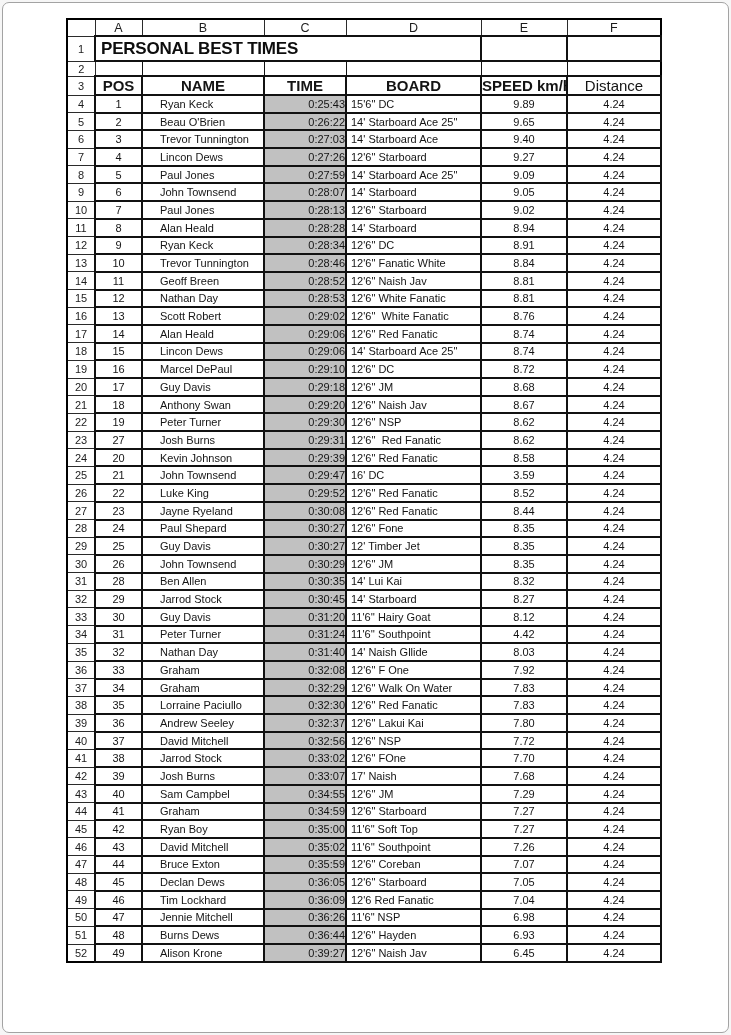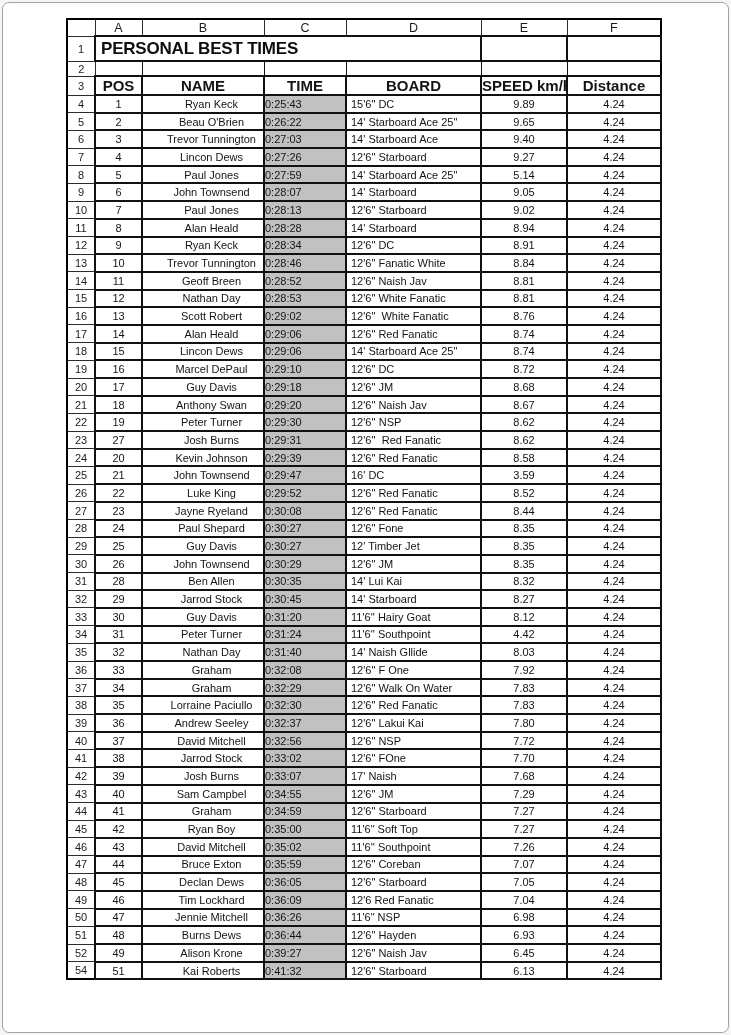--- a/index.html
+++ b/index.html
@@ -29,24 +29,24 @@
   tr.title-row td { height:25px; }
   tr.blank-row td { height:15px; }
   tr.head-row td { height:19px; }
   tr.data-row td { height:17.7px; }
   td.title-cell {
     font-size:17px; font-weight:700; letter-spacing:-0.2px; padding-left:5px;
     text-align:left; color:#0d0d0d;margin-left:43px;
   }
   tr.blank-row td.cell { border-width:1px; }
   tr.head-row td.cell { font-weight:700; font-size:15px; text-align:center; }
-  tr.head-row td.h-dist { font-weight:700; }
+  tr.head-row td.h-dist { font-weight:400; }
   td.c-pos { text-align:center; font-weight:400; }
-  td.c-name { text-align:center; padding-left:17px; }
-  td.c-time { text-align:left; background:#c1c1c1; }
+  td.c-name { text-align:left; padding-left:17px; }
+  td.c-time { text-align:right; background:#c1c1c1; }
   td.c-board { text-align:left; padding-left:4px; }
   td.c-speed, td.c-dist { text-align:center; }
 </style>
 </head>
 <body>
 
 <div class="page">
   <div class="frame"></div>
   <div class="sheet-wrap">
     <table class="sheet">
@@ -130,21 +130,21 @@
             <td class="cell c-board">12'6" Starboard</td>
             <td class="cell c-speed">9.27</td>
             <td class="cell c-dist">4.24</td>
           </tr>
           <tr class="data-row">
             <td class="gut">8</td>
             <td class="cell c-pos">5</td>
             <td class="cell c-name">Paul Jones</td>
             <td class="cell c-time">0:27:59</td>
             <td class="cell c-board">14' Starboard Ace 25"</td>
-            <td class="cell c-speed">5.14</td>
+            <td class="cell c-speed">9.09</td>
             <td class="cell c-dist">4.24</td>
           </tr>
           <tr class="data-row">
             <td class="gut">9</td>
             <td class="cell c-pos">6</td>
             <td class="cell c-name">John Townsend</td>
             <td class="cell c-time">0:28:07</td>
             <td class="cell c-board">14' Starboard</td>
             <td class="cell c-speed">9.05</td>
             <td class="cell c-dist">4.24</td>
@@ -529,25 +529,16 @@
           </tr>
           <tr class="data-row">
             <td class="gut">52</td>
             <td class="cell c-pos">49</td>
             <td class="cell c-name">Alison Krone</td>
             <td class="cell c-time">0:39:27</td>
             <td class="cell c-board">12'6" Naish Jav</td>
             <td class="cell c-speed">6.45</td>
             <td class="cell c-dist">4.24</td>
           </tr>
-          <tr class="data-row">
-            <td class="gut">54</td>
-            <td class="cell c-pos">51</td>
-            <td class="cell c-name">Kai Roberts</td>
-            <td class="cell c-time">0:41:32</td>
-            <td class="cell c-board">12'6" Starboard</td>
-            <td class="cell c-speed">6.13</td>
-            <td class="cell c-dist">4.24</td>
-          </tr>
         </tbody>
     </table>
   </div>
 </div>
 
 </body></html>

